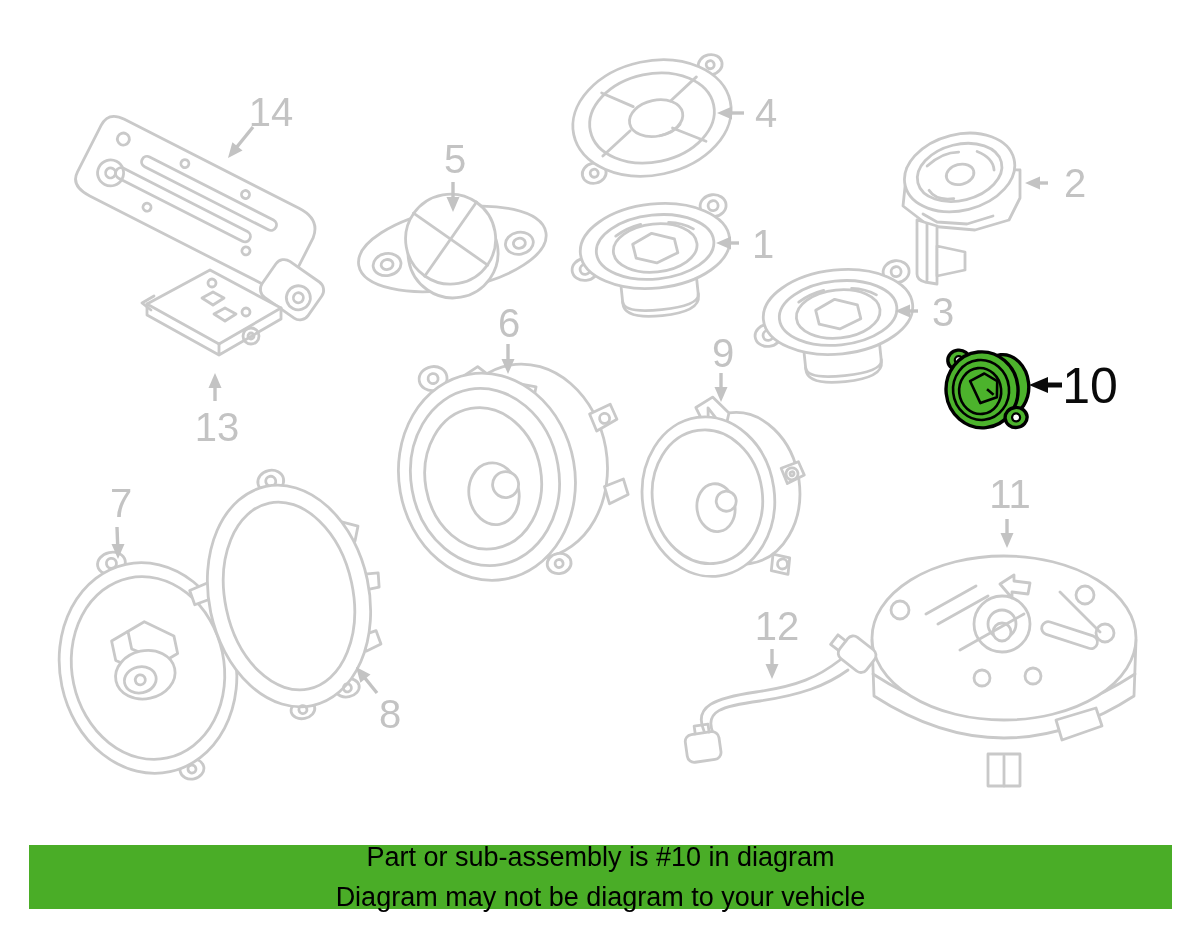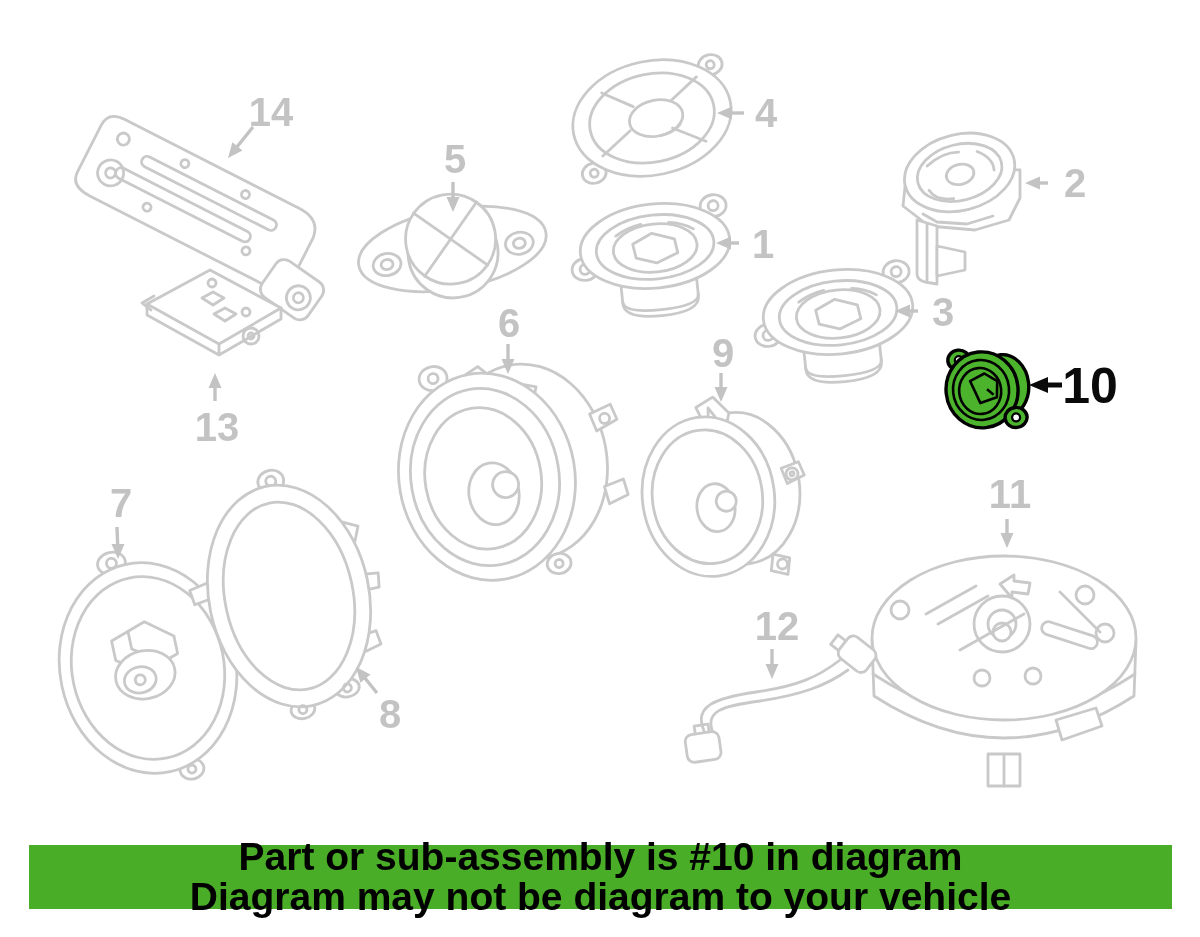--- a/index.html
+++ b/index.html
@@ -1,35 +1,35 @@
 <!DOCTYPE html>
 <html style="--line: #c9c9c9; --label: #c3c3c3; --hl: #4cb32c; --hlline: #000000; --banner: #4aad27; --bannertext: #000000;"><head>
 <meta charset="utf-8">
 <style>
   html,body{margin:0;padding:0;background:#fff;width:1200px;height:937px;overflow:hidden;}
-  #stage{position:relative;width:1200px;height:937px;background:#fff;font-family:"Liberation Sans",sans-serif;font-weight:bold;}
+  #stage{position:relative;width:1200px;height:937px;background:#fff;font-family:"Liberation Sans",sans-serif;}
   svg{position:absolute;left:0;top:0;}
   
   .ln{fill:none;stroke:var(--line,#c9c9c9);stroke-width:2.8;stroke-linejoin:round;stroke-linecap:round;}
   .lnf{fill:#ffffff;stroke:var(--line,#c9c9c9);stroke-width:2.8;stroke-linejoin:round;stroke-linecap:round;}
   .arr{stroke:var(--label,#c3c3c3);stroke-width:3.4;fill:none;}
   .arrh{fill:var(--label,#c3c3c3);stroke:none;}
   .num{font-family:"Liberation Sans",sans-serif;font-size:40px;fill:var(--label,#c3c3c3);text-anchor:middle;}
   
   .hl{fill:var(--hl,#4cb32c);stroke:var(--hlline,#000000);stroke-width:3.4;stroke-linejoin:round;}
   .hlr{fill:none;stroke:var(--hlline,#000000);stroke-width:2.6;stroke-linejoin:round;}
   .hlhole{fill:#ffffff;stroke:var(--hlline,#000000);stroke-width:2.2;}
   .numdark{font-family:"Liberation Sans",sans-serif;font-size:50px;fill:#0a0a0a;text-anchor:middle;}
   .arrdark{stroke:#0a0a0a;stroke-width:5;fill:none;}
   .arrdarkh{fill:#0a0a0a;stroke:none;}
   
   .banner{position:absolute;left:29px;top:845px;width:1143px;height:64px;
     background:var(--banner,#4aad27);color:var(--bannertext,#000);
     display:flex;flex-direction:column;justify-content:center;align-items:center;
-    font-size:39px;line-height:40px;text-align:center;}
+    font-size:27px;line-height:40px;text-align:center;}
 </style>
 </head>
 <body>
 
 <div id="stage">
 <svg width="1200" height="845" viewBox="0 0 1200 845">
 
   <defs>
     <g id="cup-speaker">
       <ellipse class="lnf" cx="-72" cy="16" rx="13" ry="11"></ellipse>

